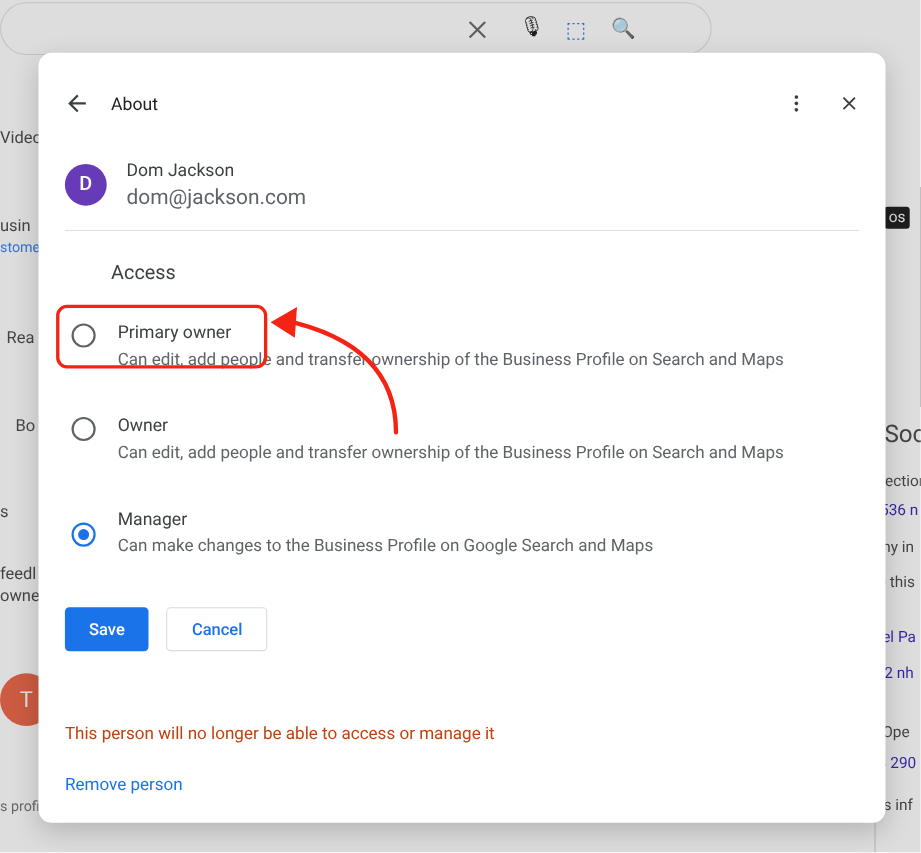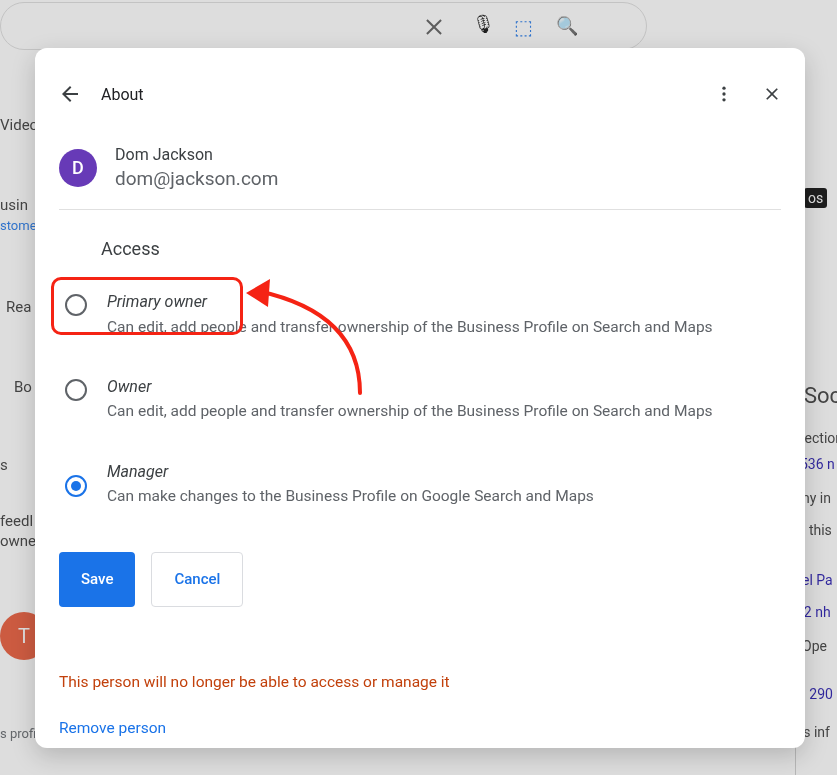--- a/index.html
+++ b/index.html
@@ -79,34 +79,34 @@
     .option { display:flex; align-items:flex-start; padding: 10px 0 14px 6px; position:relative; }
     .radio {
       width:22px; height:22px; border:2px solid #5f6368; border-radius:50%;
       margin: 3px 20px 0 0; flex-shrink:0; position:relative; cursor:pointer;
     }
     .radio.selected { border-color:#1a73e8; }
     .radio.selected::after {
       content:""; position:absolute; inset:4px; background:#1a73e8; border-radius:50%;
     }
     .option-text { flex:1; }
-    .option-title { font-size:16px; color:#3c4043; line-height:1.4;font-style:italic; }
+    .option-title { font-size:16px; color:#3c4043; line-height:1.4; }
     .option-desc  { font-size:15.5px; color:#5f6368; line-height:1.45; margin-top:2px; }
     .option.owner { padding-top: 24px; }
     .option.manager { padding-top: 24px; align-items: center; }
 
     .highlight-box {
       position:absolute; border:3px solid #f52314; border-radius:10px;
       left: -8px; top: -4px; width: 192px; height: 58px;
       pointer-events:none;
     }
 
     .btn-row { padding: 30px 0 0 0; display:flex; gap:16px; }
     .btn {
-      height: 55px; padding: 0 22px; border-radius:4px; font-size:15px; cursor:pointer;
+      height: 40px; padding: 0 22px; border-radius:4px; font-size:15px; cursor:pointer;
       display:flex; align-items:center; justify-content:center; font-weight:500;
     }
     .btn-primary { background:#1a73e8; color:#fff; border:none; }
     .btn-secondary { background:#fff; color:#1a73e8; border:1px solid #dadce0; }
 
     .remove-section { padding-top: 56px; }
     .remove-title { font-size:18px; font-weight:600; color:#202124; }
     .remove-desc  { font-size:15.5px; color:#c2410c; padding-top:10px; }
     .remove-link  { font-size:15.5px; color:#1a73e8; padding-top:28px; display:inline-block; cursor:pointer; }
 
@@ -142,21 +142,21 @@
   </div>
   <div class="right-col">
     <span class="txt" style="top:243px; left:8px; font-size:22px;">Soc</span>
     <span class="txt" style="top:16px; left:8px; color:#fff; background:#000000; padding:2px 4px; border-radius:3px;margin-top:32px;">os</span>
     <span class="txt" style="top:290px; left:4px;">rection</span>
     <span class="txt lnk" style="top:316px; left:4px;">536 n</span>
     <span class="txt" style="top:350px; left:6px;text-align:right;">ny in</span>
     <span class="txt" style="top:382px; left:2px;">e this</span>
     <span class="txt lnk" style="top:432px; left:6px;">el Pa</span>
     <span class="txt lnk" style="top:464px; left:0px;">32 nh</span>
-    <span class="txt" style="top:498px; left:6px;text-align:center;">Ope</span>
+    <span class="txt" style="top:518px; left:6px;text-align:center;">Ope</span>
     <span class="txt lnk" style="top:546px; left:2px;">3 290</span>
     <span class="txt" style="top:584px; left:0px;">ss inf</span>
   </div>
 </div>
 <div class="bg-overlay"></div>
 
 <div class="modal">
   <div class="modal-header">
     <div class="back-btn">
       <svg width="24" height="24" viewBox="0 0 24 24">

